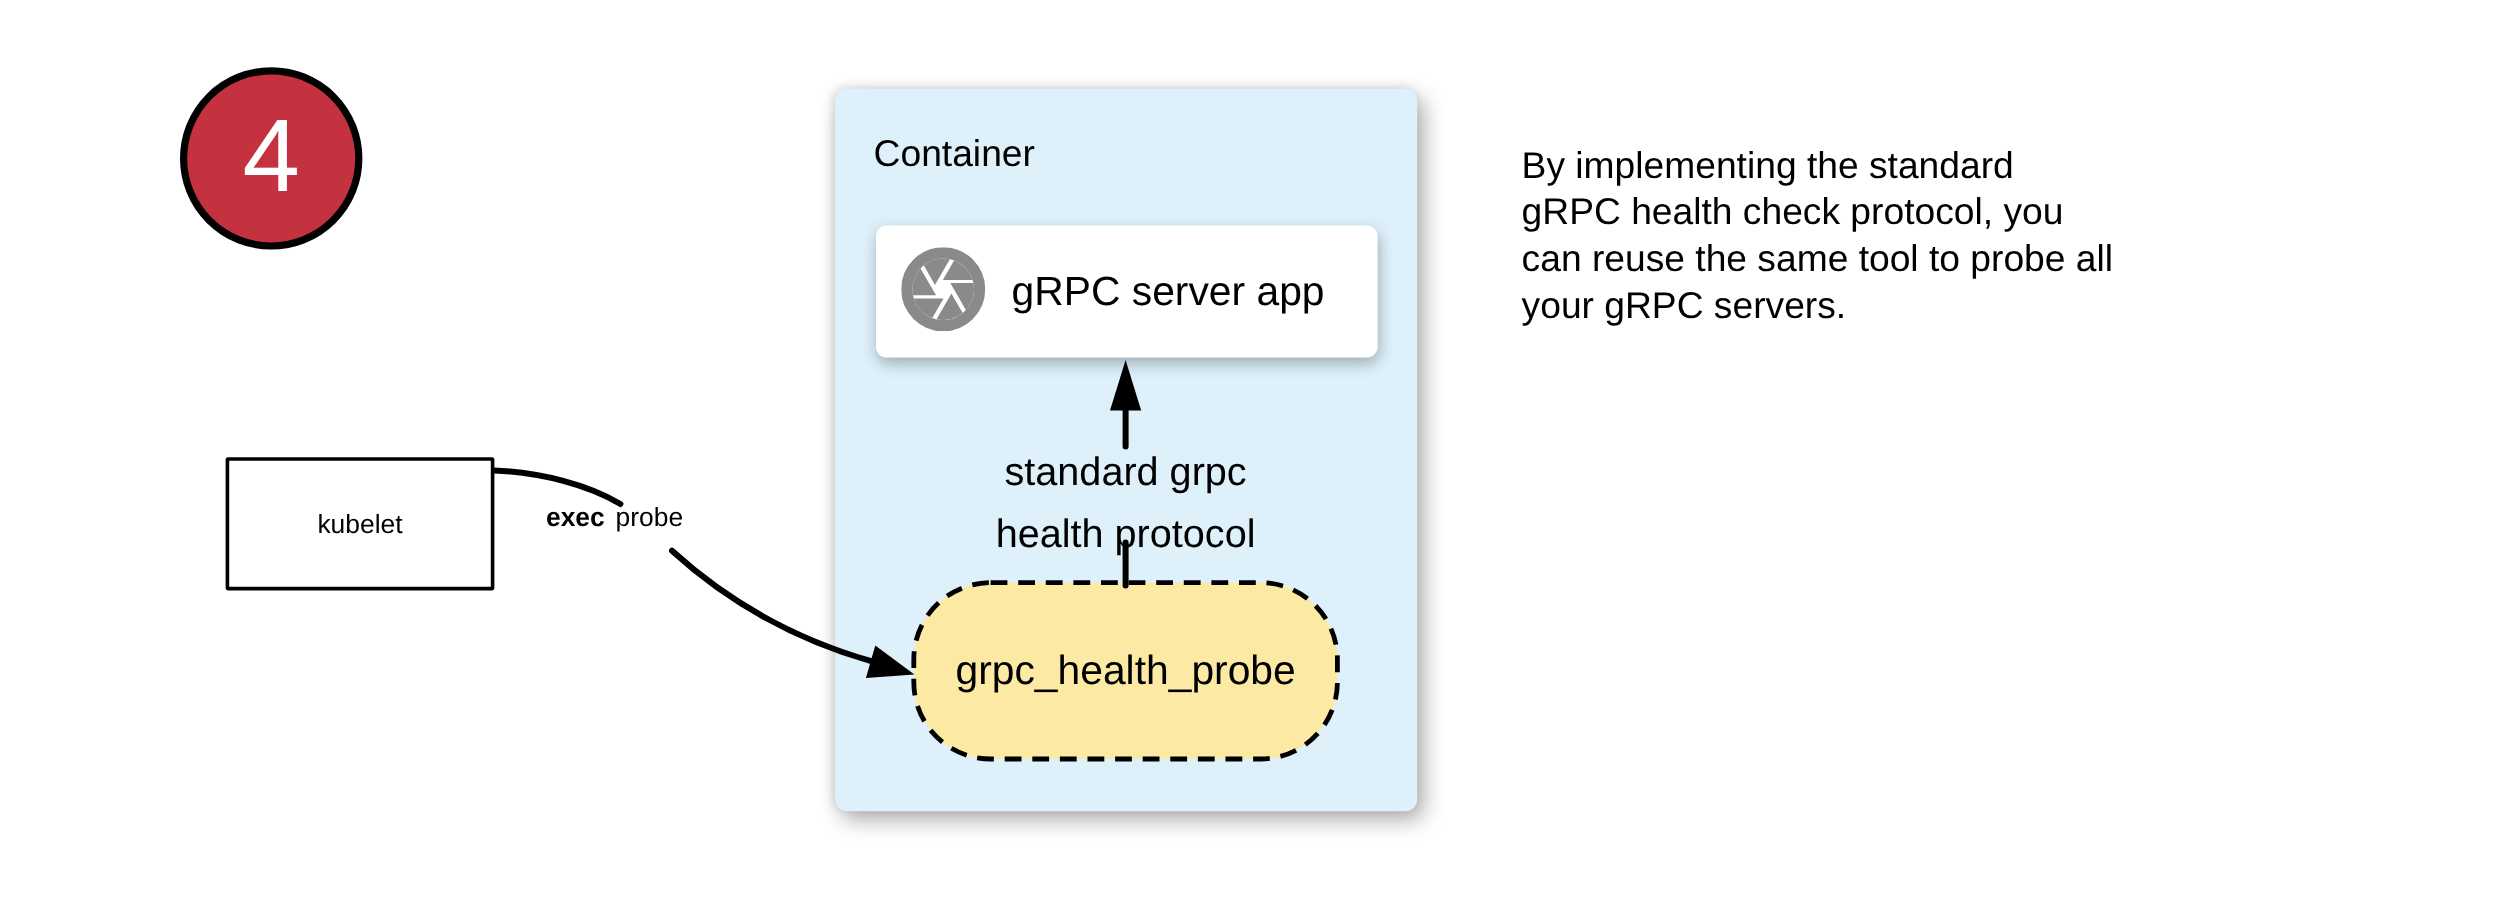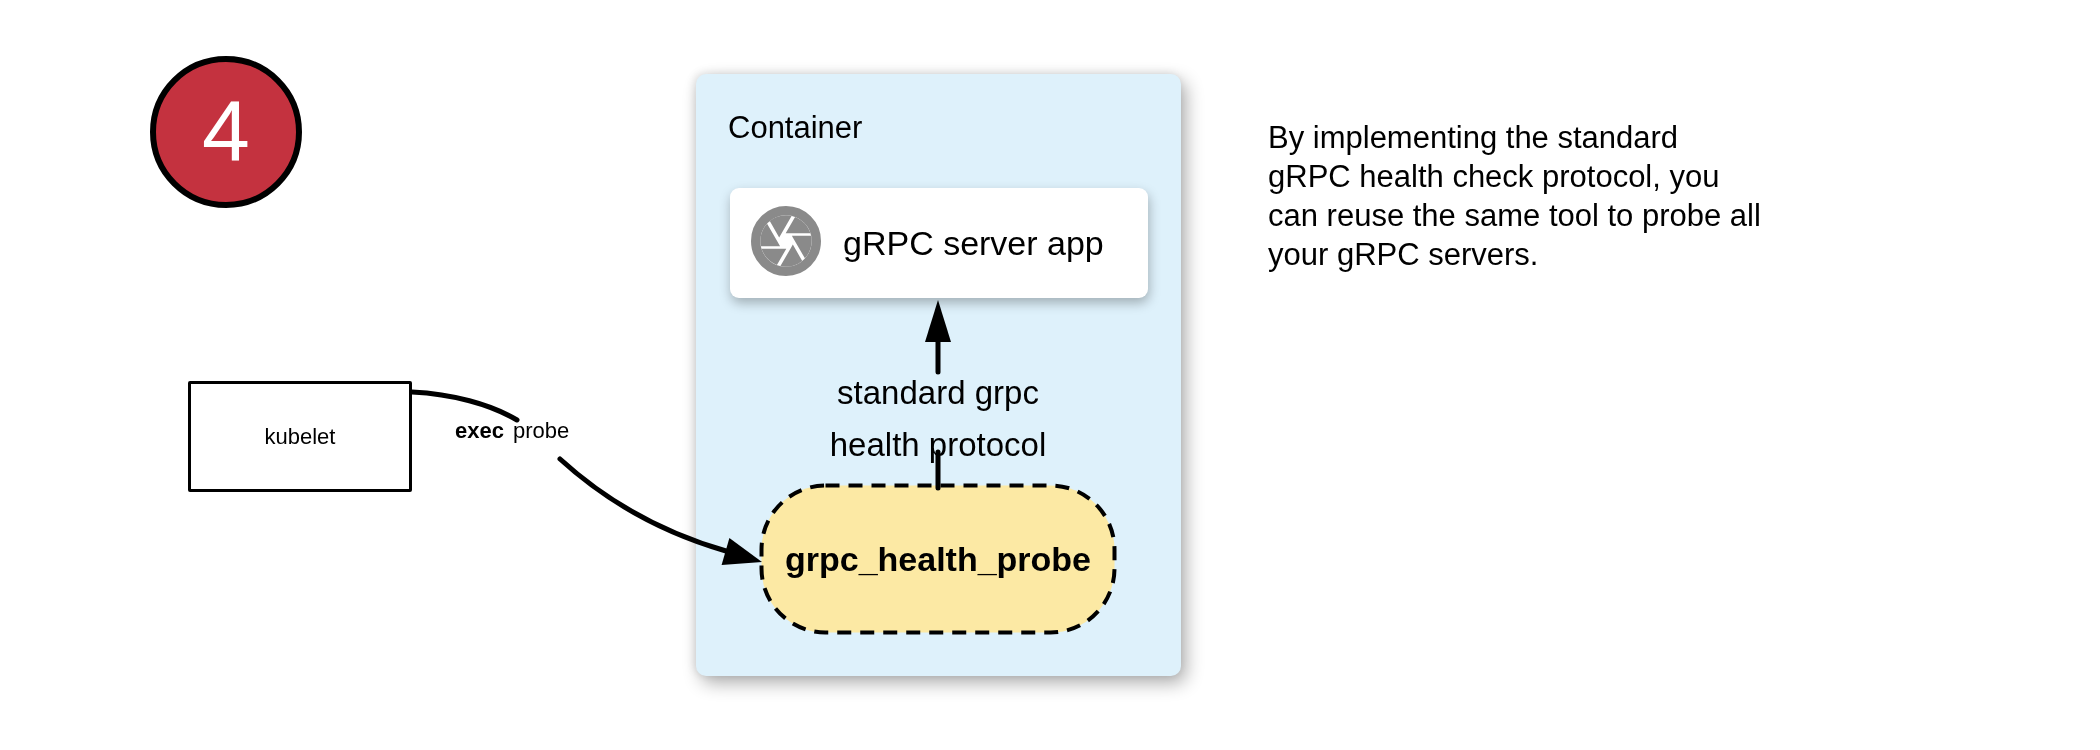--- a/index.html
+++ b/index.html
@@ -51,21 +51,21 @@
   }
 
   
   .pill{left:759px;top:483px;width:358px;height:152px;}
   .pill svg{position:absolute;left:0;top:0;}
   .pill-text{
     position:absolute;left:0;top:0;width:100%;height:100%;
     display:flex;flex-direction:column;align-items:center;justify-content:center;
     line-height:42px;font-size:34px;
   }
-  .pill-title{font-weight:bold;text-align:center;}
+  .pill-title{font-weight:normal;text-align:center;}
 
   
   .note{left:1268px;top:118px;font-size:31px;line-height:39px;white-space:pre-line;}
 
   
   .overlay{left:0;top:0;pointer-events:none;}
   .overlay path, .overlay line{stroke:#000;stroke-width:5;fill:none;stroke-linecap:round;}
   .overlay polygon{fill:#000;stroke:none;}
 </style>
 </head>

